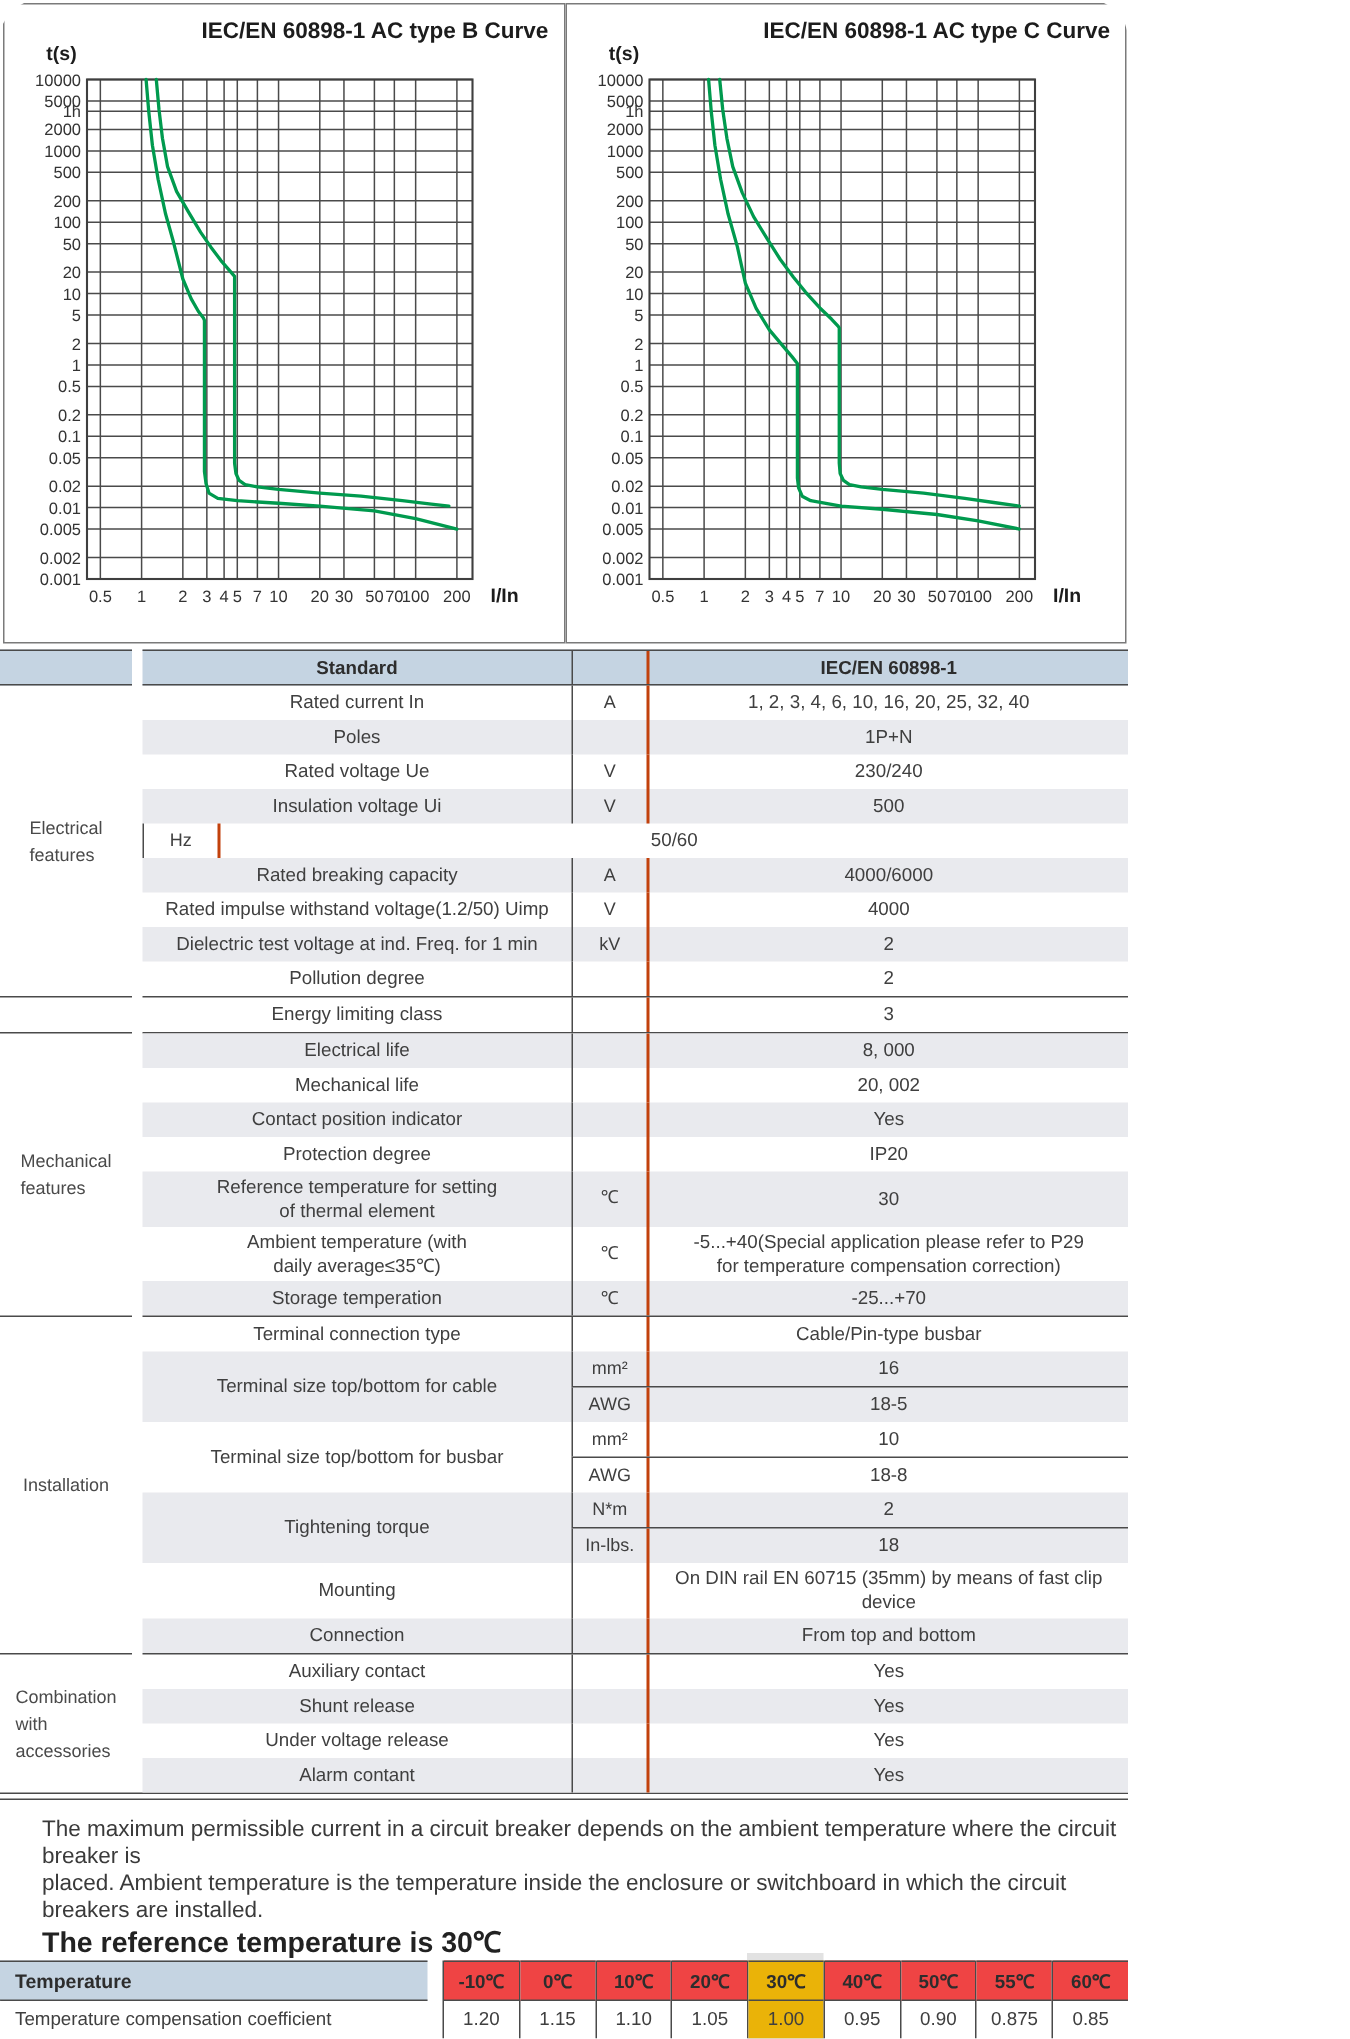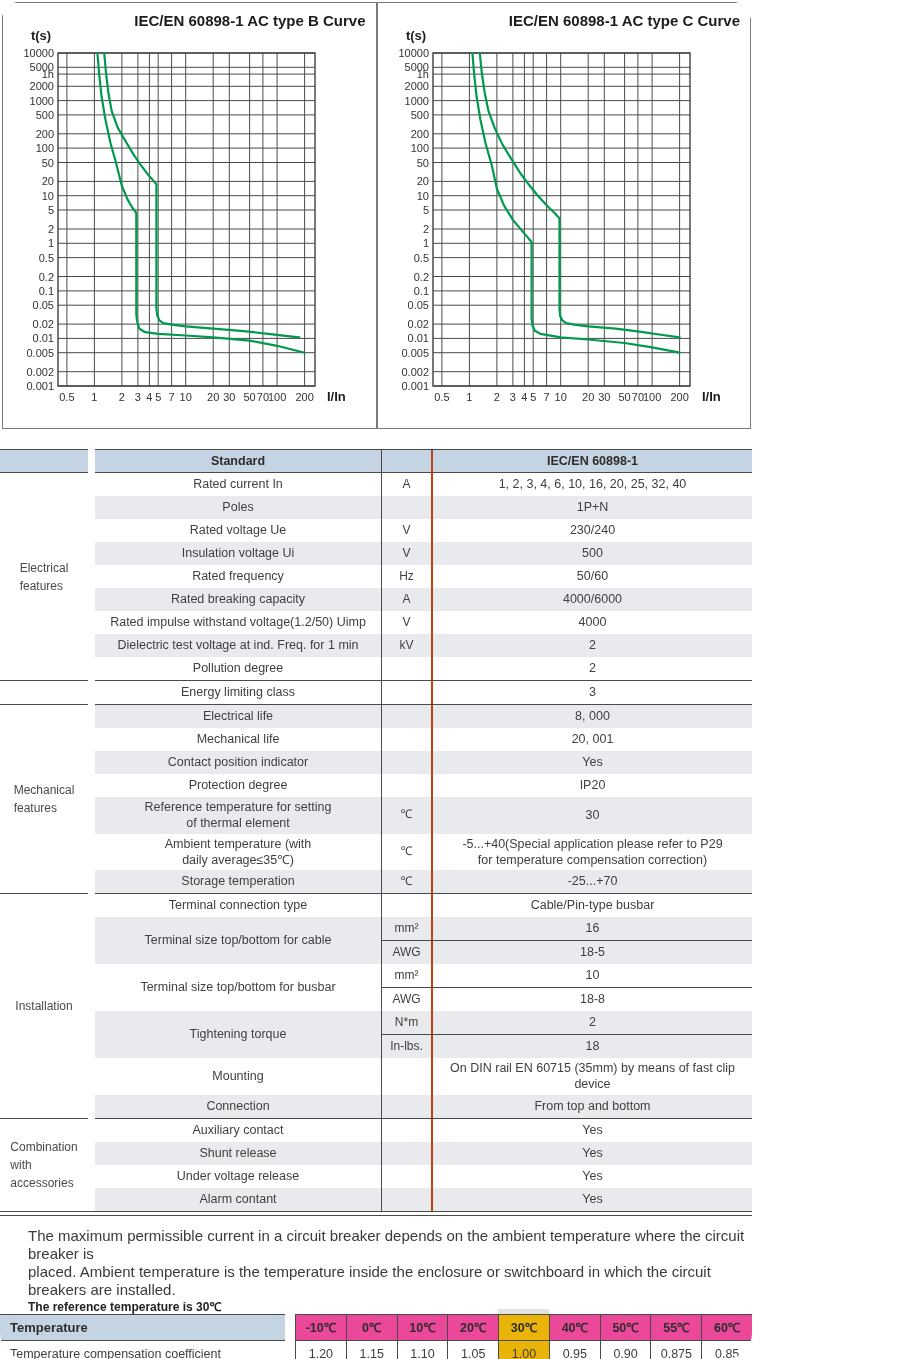--- a/index.html
+++ b/index.html
@@ -8,21 +8,21 @@
 
   
   .charts-row{display:flex;justify-content:space-between;padding:2px 1px 0 2px;height:429px;box-sizing:border-box;}
   .chart-panel{position:relative;width:424px;height:425px;border:1px solid #7a7a7a;background:#fff;box-sizing:content-box;}
   .chart-title{position:absolute;top:9px;right:10px;font-size:15px;font-weight:700;color:#1c1c1c;}
   .curve-svg{position:absolute;left:0;top:0;}
   .curve-svg text{font-family:"Liberation Sans",sans-serif;fill:#333;font-size:11px;}
   .curve-svg text.axis-name{font-weight:700;font-size:13px;fill:#1c1c1c;}
 
   
-  .spec-wrap{margin-top:20px;font-size:12.5px;}
+  .spec-wrap{margin-top:4px;font-size:12.5px;}
   .spec-flex{display:flex;}
   .left-col{width:88px;flex:0 0 88px;box-sizing:border-box;}
   .col-gap{width:7px;flex:0 0 7px;}
   .main-col{flex:1;min-width:0;box-sizing:border-box;}
   .header-band{background:#c5d4e2;border-top:1px solid #4a4a4a;border-bottom:1px solid #4a4a4a;}
   .header-main{display:flex;background:#c5d4e2;border-top:1px solid #4a4a4a;border-bottom:1px solid #4a4a4a;font-weight:700;color:#2d2d2d;}
   .cell{display:flex;align-items:center;justify-content:center;text-align:center;white-space:pre-line;
         padding:2px 4px;box-sizing:border-box;line-height:1.3;}
   .name-cell{flex:0 0 286px;width:286px;}
   .unit-cell{flex:0 0 50px;width:50px;border-left:1px solid #4a4a4a;font-size:12px;}
@@ -34,34 +34,34 @@
   .label-inner{display:inline-block;text-align:left;font-size:12px;line-height:1.5;color:#4a4a4a;}
   .spec-row{display:flex;min-height:23px;}
   .spec-row.shade{background:#e9eaee;}
   .subcol{flex:1;display:flex;flex-direction:column;}
   .subrow{display:flex;flex:1;min-height:23px;}
   .subrow + .subrow{border-top:1px solid #4a4a4a;}
   .double-rule{border-top:1px solid #4a4a4a;border-bottom:1px solid #4a4a4a;height:3px;}
 
   
   .note{margin:11px 0 0 28px;font-size:15px;line-height:1.22;color:#3a3a3a;}
-  .note .bold{font-weight:700;font-size:12px;color:#222;}
+  .note .bold{font-weight:700;font-size:19px;color:#222;}
 
   
   .temp-wrap{}
   .temp-flex{display:flex;}
   .temp-left{flex:0 0 285px;display:flex;flex-direction:column;}
   .temp-left-head{height:27px;background:#c5d4e2;border-top:1px solid #4a4a4a;border-bottom:1px solid #4a4a4a;
                   font-weight:700;display:flex;align-items:center;padding-left:10px;font-size:13px;color:#2d2d2d;box-sizing:border-box;}
   .temp-left-row{height:26px;border-bottom:1px solid #4a4a4a;display:flex;align-items:center;padding-left:10px;
                  font-size:12.5px;box-sizing:border-box;}
   .temp-gap{flex:0 0 10px;}
   .temp-cols{flex:1;display:flex;}
   .temp-col{flex:1;display:flex;flex-direction:column;border-left:1px solid #4a4a4a;}
-  .temp-col-head{height:27px;background:#ec4899;border-top:1px solid #4a4a4a;border-bottom:1px solid #4a4a4a;
+  .temp-col-head{height:27px;background:#ef4444;border-top:1px solid #4a4a4a;border-bottom:1px solid #4a4a4a;
                  font-weight:700;display:flex;align-items:center;justify-content:center;font-size:12.5px;color:#2d2d2d;box-sizing:border-box;}
   .temp-col-val{height:26px;border-bottom:1px solid #4a4a4a;display:flex;align-items:center;justify-content:center;
                 font-size:12.5px;box-sizing:border-box;}
   .temp-col.hl .temp-col-head,.temp-col.hl .temp-col-val{background:#eab308;}
   .temp-col.hl{box-shadow:0 -5px 0 #e2e2e2,0 5px 0 #e2e2e2;}
   .final-rule{border-top:1.5px solid #4a4a4a;margin-top:4px;}
 </style>
 </head>
 <body>
 
@@ -271,21 +271,20 @@
             <div class="cell name-cell">Rated voltage Ue</div>
             <div class="cell unit-cell">V</div>
             <div class="cell value-cell">230/240</div>
           </div>
           <div class="spec-row shade">
             <div class="cell name-cell">Insulation voltage Ui</div>
             <div class="cell unit-cell">V</div>
             <div class="cell value-cell">500</div>
           </div>
           <div class="spec-row">
-            <div class="cell name-cell">Rated frequency</div>
             <div class="cell unit-cell">Hz</div>
             <div class="cell value-cell">50/60</div>
           </div>
           <div class="spec-row shade">
             <div class="cell name-cell">Rated breaking capacity</div>
             <div class="cell unit-cell">A</div>
             <div class="cell value-cell">4000/6000</div>
           </div>
           <div class="spec-row">
             <div class="cell name-cell">Rated impulse withstand voltage(1.2/50) Uimp</div>
@@ -327,21 +326,21 @@
         <div class="col-gap"></div>
         <div class="main-col">
           <div class="spec-row shade">
             <div class="cell name-cell">Electrical life</div>
             <div class="cell unit-cell"></div>
             <div class="cell value-cell">8, 000</div>
           </div>
           <div class="spec-row">
             <div class="cell name-cell">Mechanical life</div>
             <div class="cell unit-cell"></div>
-            <div class="cell value-cell">20, 001</div>
+            <div class="cell value-cell">20, 002</div>
           </div>
           <div class="spec-row shade">
             <div class="cell name-cell">Contact position indicator</div>
             <div class="cell unit-cell"></div>
             <div class="cell value-cell">Yes</div>
           </div>
           <div class="spec-row">
             <div class="cell name-cell">Protection degree</div>
             <div class="cell unit-cell"></div>
             <div class="cell value-cell">IP20</div>

